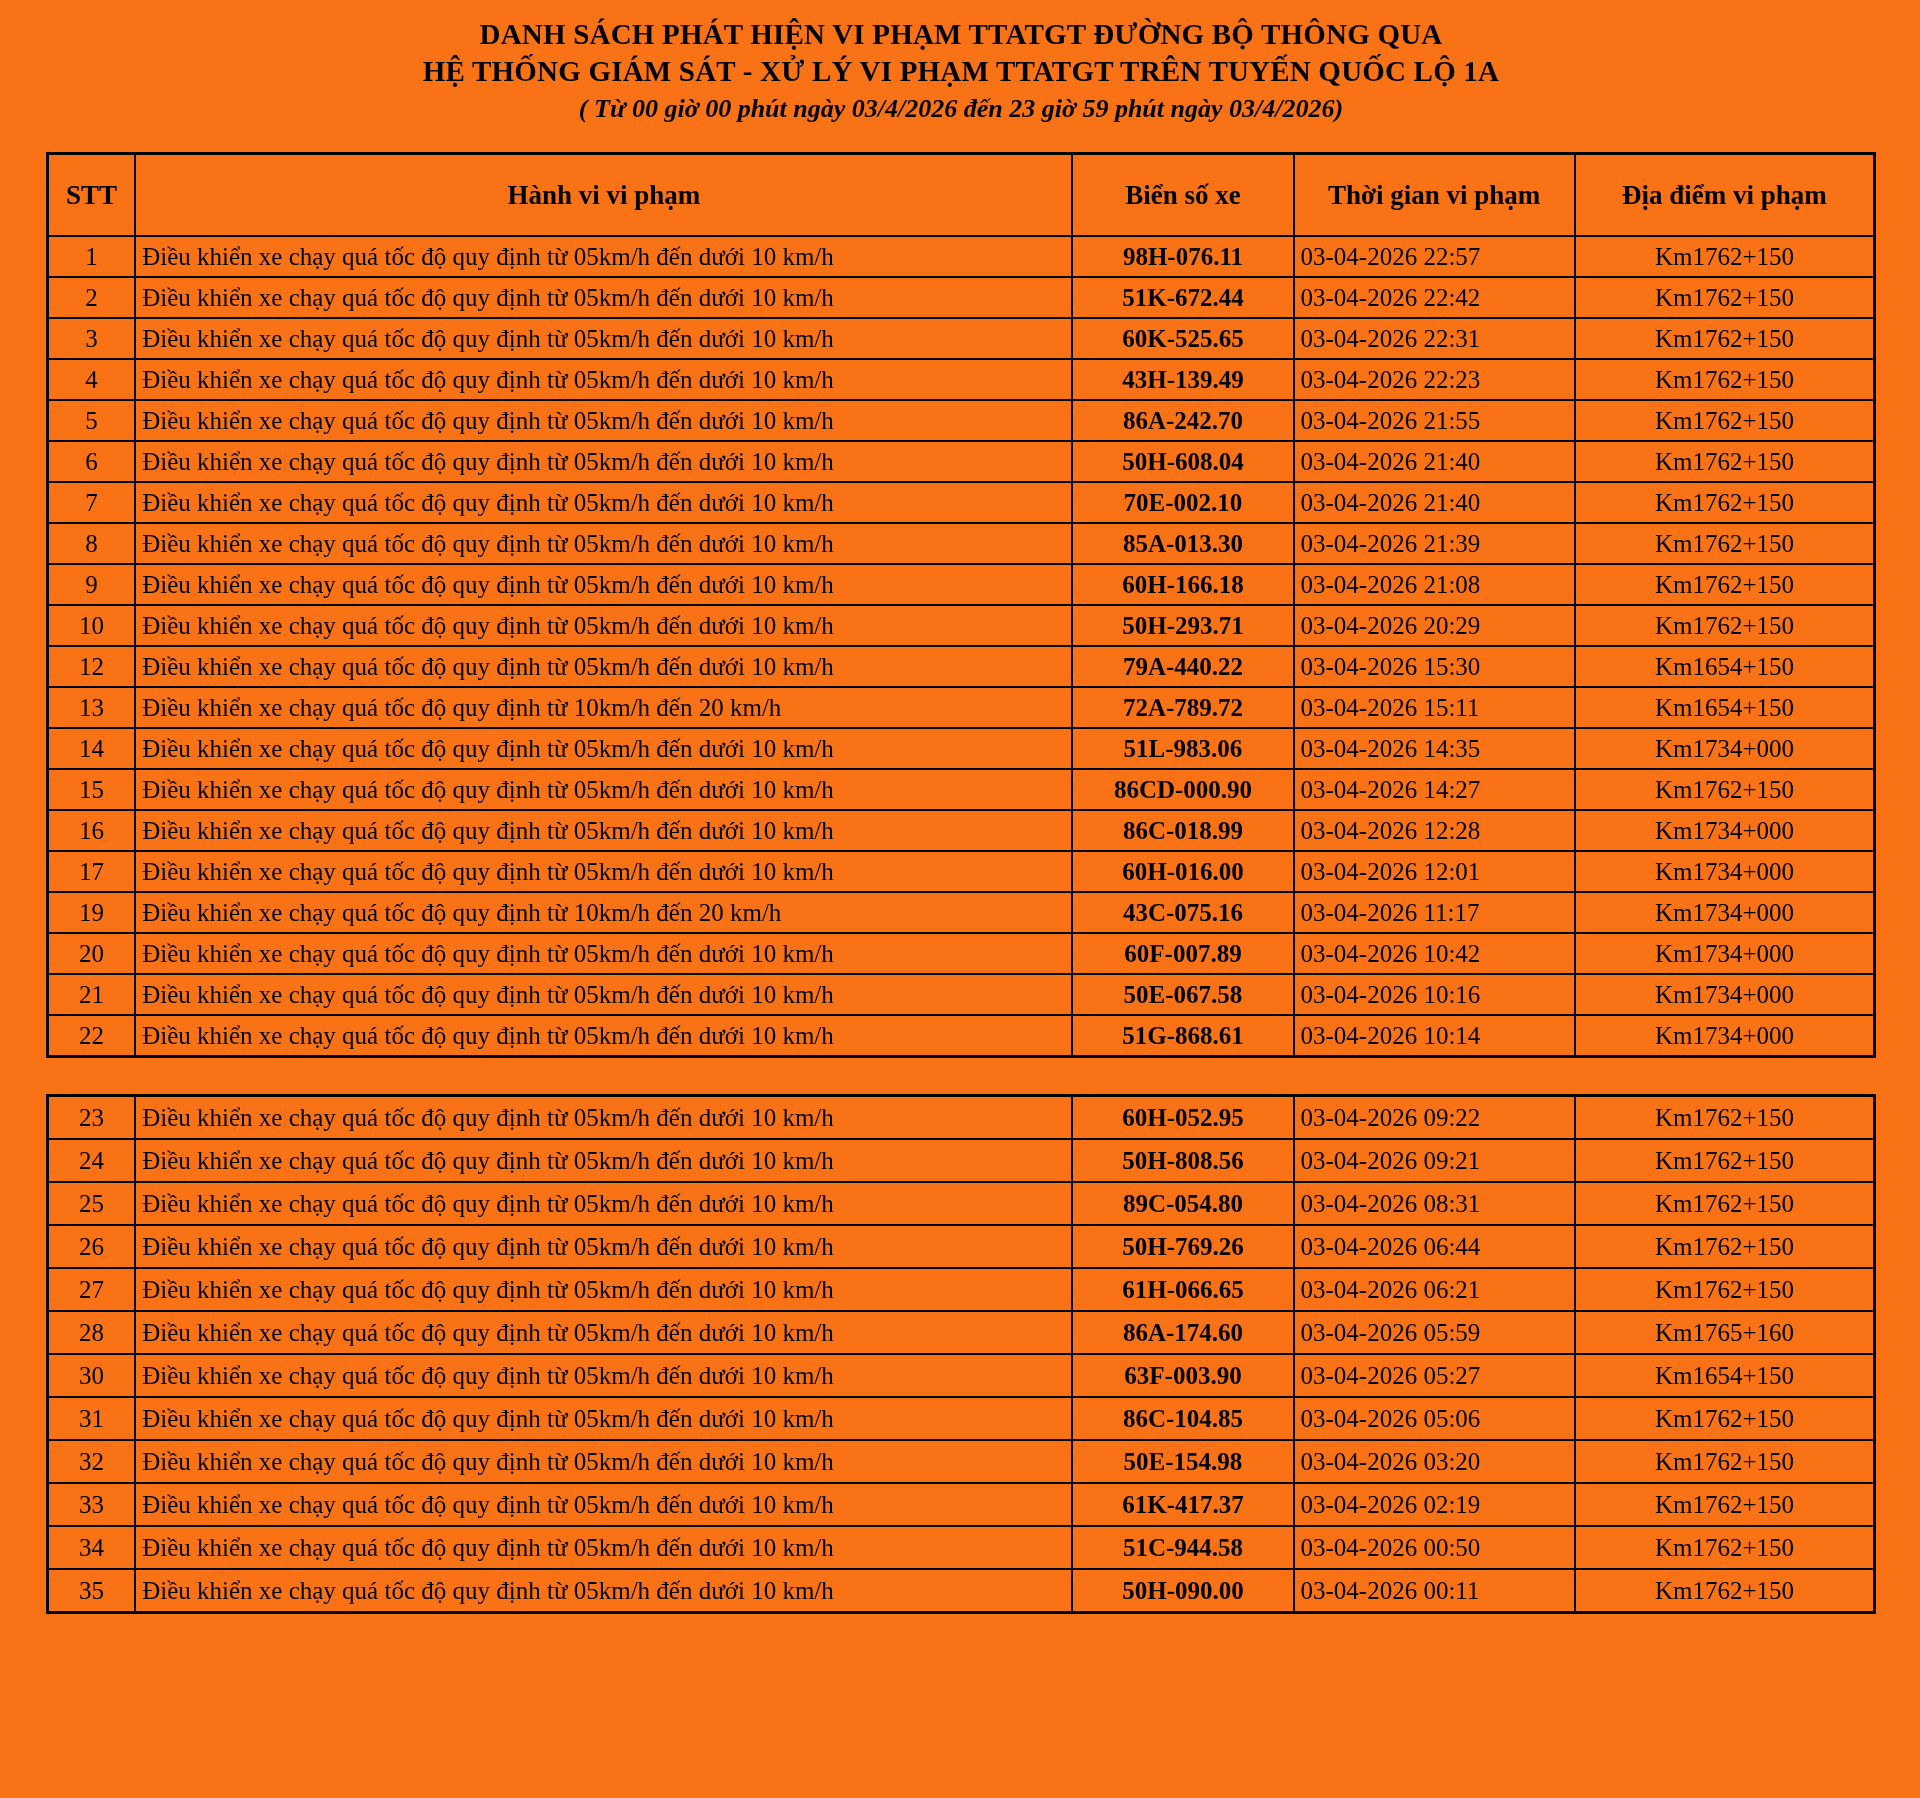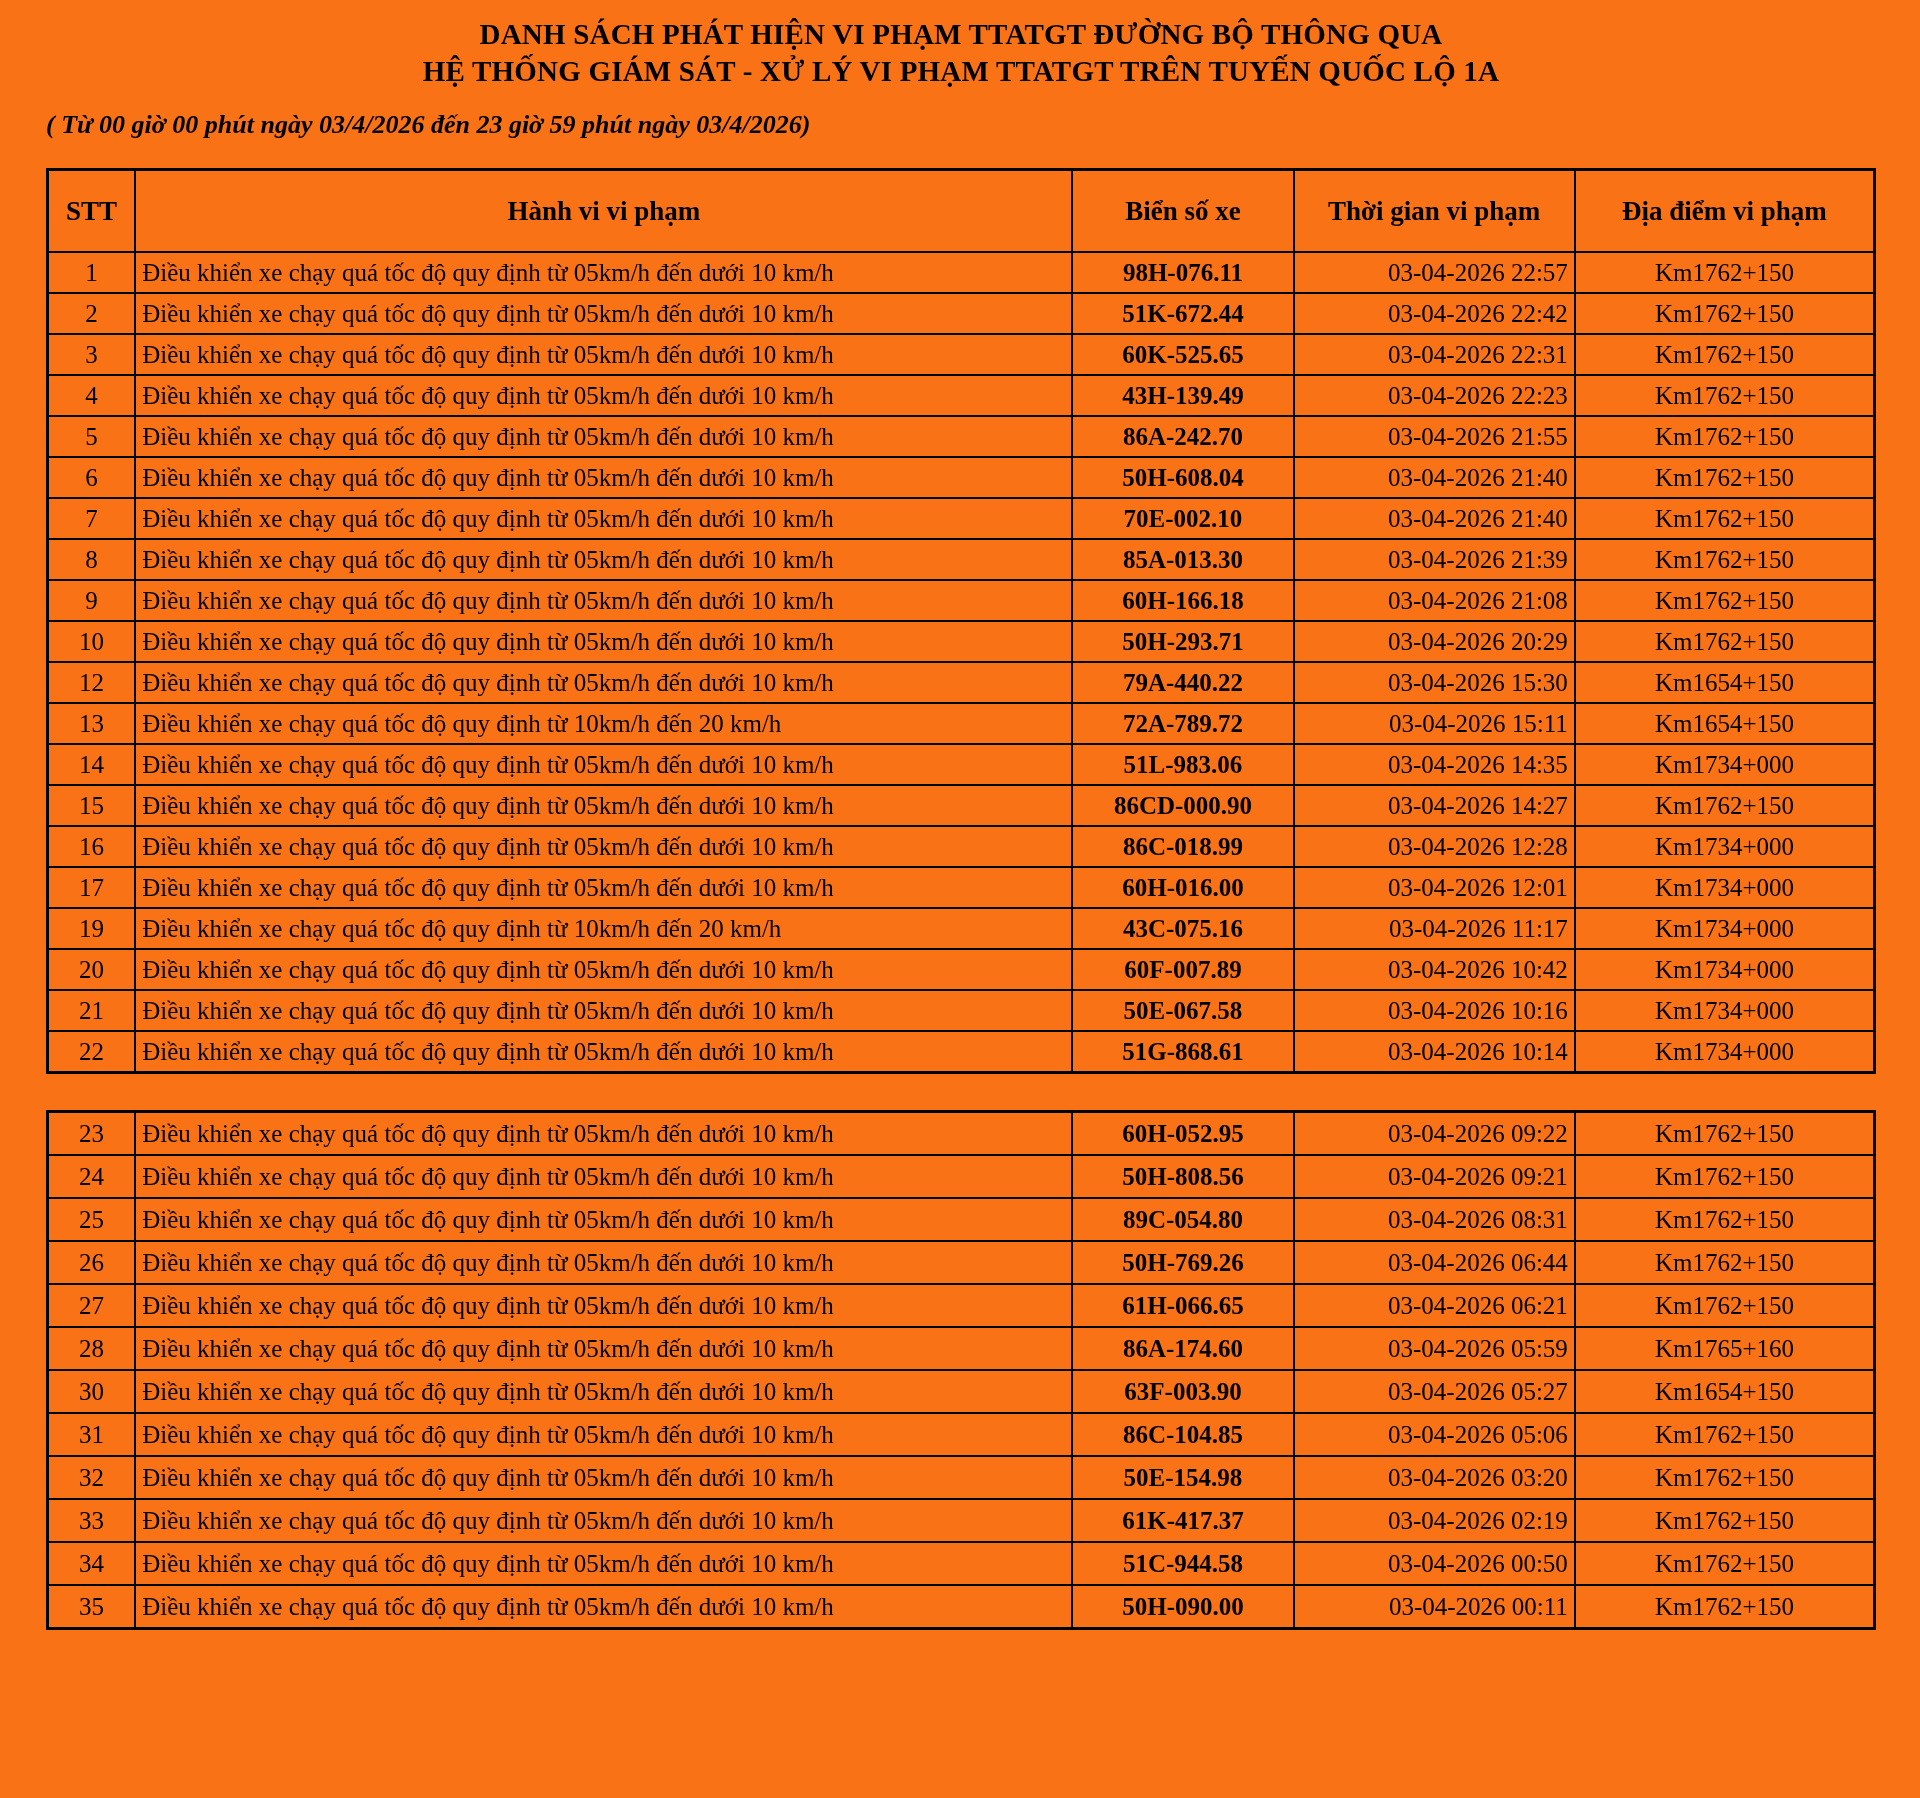--- a/index.html
+++ b/index.html
@@ -18,26 +18,26 @@
   }
   .title-block { margin-bottom: 26px; }
   .title-line {
     text-align: center;
     font-weight: bold;
     font-size: 29px;
     line-height: 37px;
     letter-spacing: 0.2px;
   }
   .subtitle-line {
-    text-align: left;
+    text-align: center;
     font-weight: bold;
     font-style: italic;
     font-size: 26px;
     line-height: 34px;
-    margin-top: 18px;
+    margin-top: 2px;
   }
   table.vtable {
     border-collapse: collapse;
     width: 100%;
     table-layout: fixed;
     border: 3px solid #000;
   }
   table.vtable th, table.vtable td {
     border: 2px solid #000;
     overflow: hidden;
@@ -52,21 +52,21 @@
   }
   table.vtable td {
     font-size: 25px;
     height: 39px;
     padding: 0 6px;
   }
   table.vtable.second td { height: 41px; }
   td.c0 { text-align: center; }
   td.c1 { text-align: left; padding-left: 10px; }
   td.c2 { text-align: center; font-weight: bold; }
-  td.c3 { text-align: right; }
+  td.c3 { text-align: left; }
   td.c4 { text-align: center; }
   .table-gap { height: 36px; }
   col.w0 { width: 4.8%; }
   col.w1 { width: 51.3%; }
   col.w2 { width: 12.1%; }
   col.w3 { width: 15.4%; }
   col.w4 { width: 16.4%; }
 </style>
 </head>
 <body>

